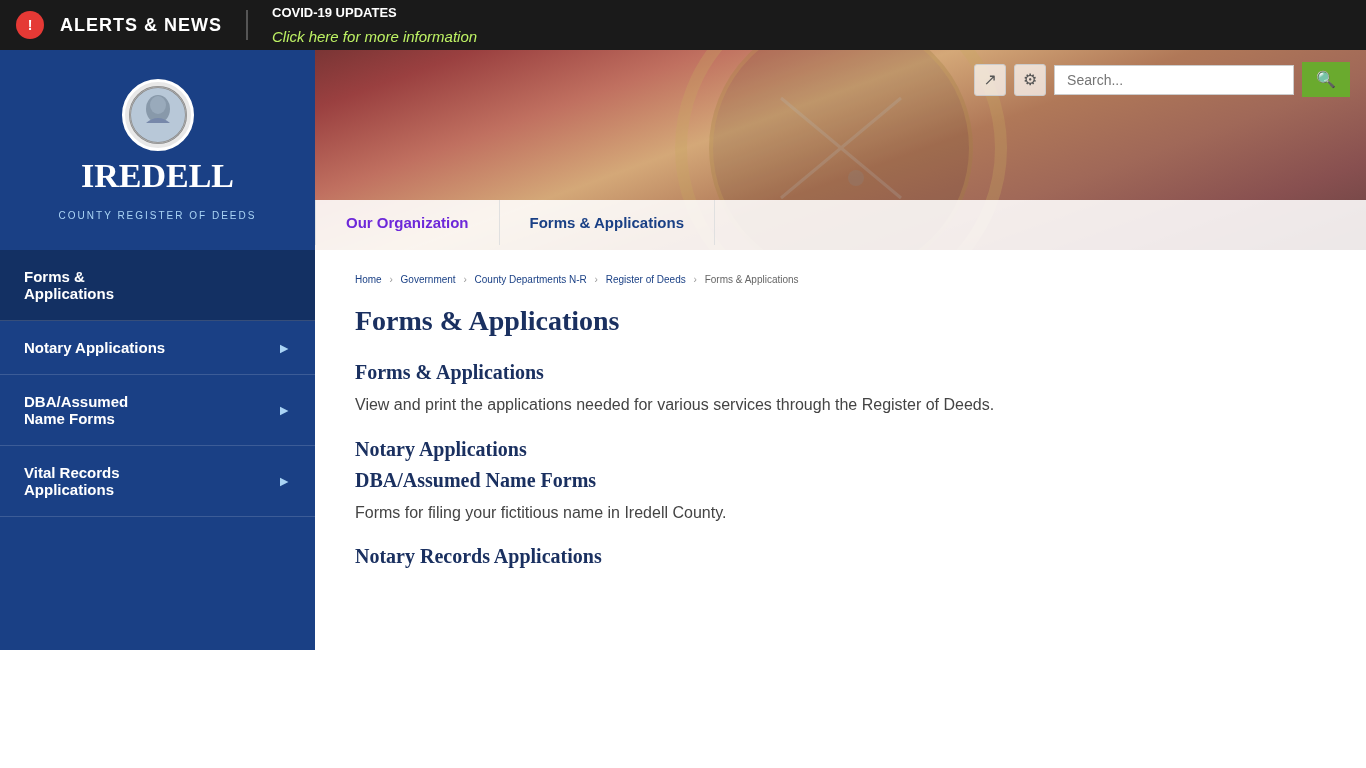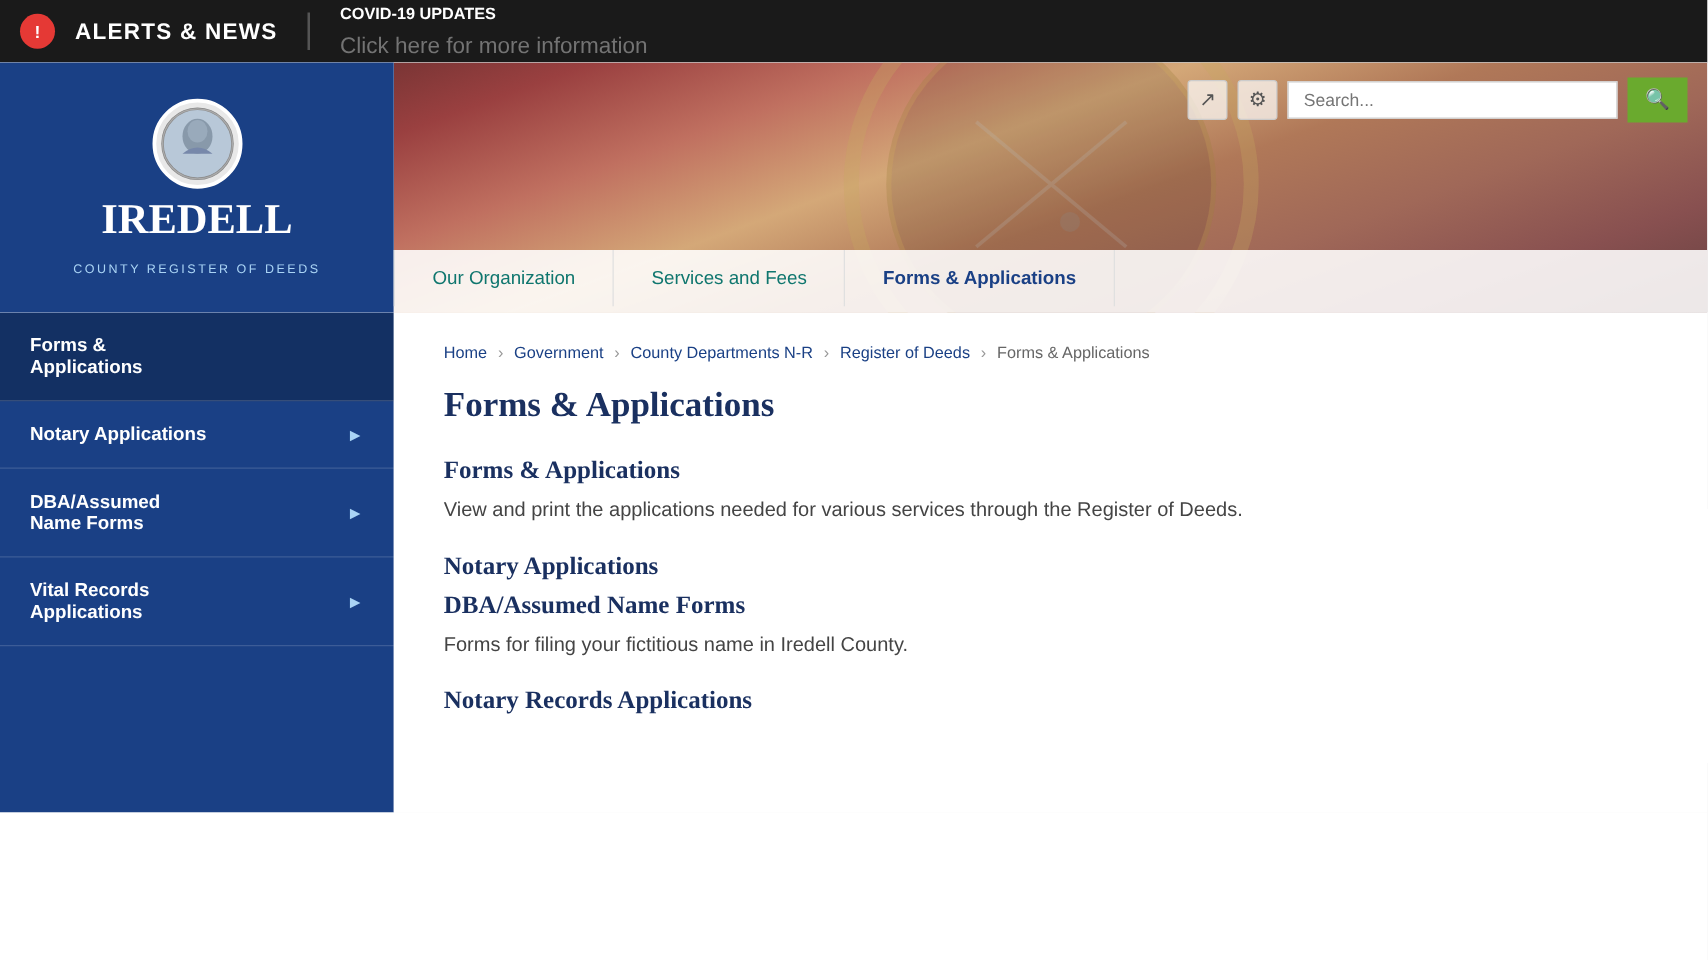--- a/index.html
+++ b/index.html
@@ -23,21 +23,21 @@
       font-size: 14px; font-weight: bold; color: #fff;
       flex-shrink: 0;
     }
     .alert-title {
       font-size: 18px; font-weight: bold; color: #fff; letter-spacing: 1px;
       flex-shrink: 0;
     }
     .alert-divider { width: 2px; height: 30px; background: #555; margin: 0 8px; }
     .alert-content { display: flex; flex-direction: column; gap: 8px; }
     .alert-covid { font-size: 13px; font-weight: bold; color: #fff; }
-    .alert-link { font-size: 18px; color: #737373; text-decoration: none; }
+    .alert-link { font-size: 15px; color: #bef264; text-decoration: none; font-style: italic; }
     .icon-btn {
       width: 32px; height: 32px;
       display: flex; align-items: center; justify-content: center;
       cursor: pointer; background: none; border: none;
       font-size: 16px; color: #555;
     }
     .search-input {
       border: 1px solid #ccc;
       padding: 6px 12px;
       width: 220px;
@@ -48,27 +48,27 @@
       background: #6aaa2e;
       border: none;
       padding: 7px 14px;
       cursor: pointer;
       color: #fff;
       font-size: 16px;
     }
     .nav-item {
       padding: 0 30px;
       font-size: 15px;
-      color: #0f766e;
+      color: #6d28d9;
       cursor: pointer;
       height: 45px;
       display: flex;
       align-items: center;
       border-right: 1px solid #e0e0e0;
-      font-weight: 400;
+      font-weight: 700;
     }
     .nav-item:first-child { border-left: 1px solid #e0e0e0; }
     .nav-item.active { color: #1a4085; font-weight: 700; }
 
     
     .content-wrapper {
       display: flex;
       min-height: 400px;
       background: #f5f5f5;
     }
@@ -101,21 +101,21 @@
 
     
     .main-content {
       flex: 1;
       background: #fff;
       padding: 24px 40px;
     }
 
     
     .breadcrumb {
-      font-size: 13px;
+      font-size: 10px;
       color: #666;
       margin-bottom: 20px;
     }
     .breadcrumb a {
       color: #1a4085;
       text-decoration: none;
     }
     .breadcrumb .sep { margin: 0 5px; color: #999; }
 
     
@@ -203,33 +203,30 @@
     </div>
   </div>
 
   <div style="position:absolute;top:12px;right:16px;display:flex;align-items:center;gap:8px;z-index:20;">
     <button class="icon-btn" title="Share" style="font-size:16px;color:#555;background:rgba(255,255,255,0.7);border:1px solid #ccc;width:32px;height:32px;border-radius:3px;">
       <span>↗</span>
     </button>
     <button class="icon-btn" title="Settings" style="font-size:16px;color:#555;background:rgba(255,255,255,0.7);border:1px solid #ccc;width:32px;height:32px;border-radius:3px;">
       <span>⚙</span>
     </button>
-    <input class="search-input" type="text" style="border: 1px solid rgb(204, 204, 204); padding: 6px 12px; width: 264px; font-size: 14px; color: rgb(153, 153, 153);" placeholder="Search...">
+    <input class="search-input" type="text" style="border: 1px solid rgb(204, 204, 204); padding: 6px 12px; width: 240px; font-size: 14px; color: rgb(153, 153, 153);" placeholder="Search...">
     <button class="search-btn" style="background:#6aaa2e;border:none;padding:8px 14px;cursor:pointer;color:#fff;font-size:16px;">
       <span>🔍</span>
     </button>
   </div>
 
   <div style="position:absolute;bottom:0;left:315px;right:0;display:flex;background:rgba(255,255,255,0.88);height:50px;z-index:20;">
     <div class="nav-item" style="border-left:1px solid #e0e0e0;border-right:1px solid #e0e0e0;">
       <span>Our Organization</span>
     </div>
-    <div class="nav-item" style="border-right:1px solid #e0e0e0;">
-      <span>Services and Fees</span>
-    </div>
     <div class="nav-item active" style="border-right:1px solid #e0e0e0;color:#1a4085;font-weight:700;">
       <span>Forms &amp; Applications</span>
     </div>
   </div>
 </div>
 
 <div class="content-wrapper">
 
   <div class="sidebar">
     <div class="sidebar-item" style="background:rgba(0,0,0,0.25);">

